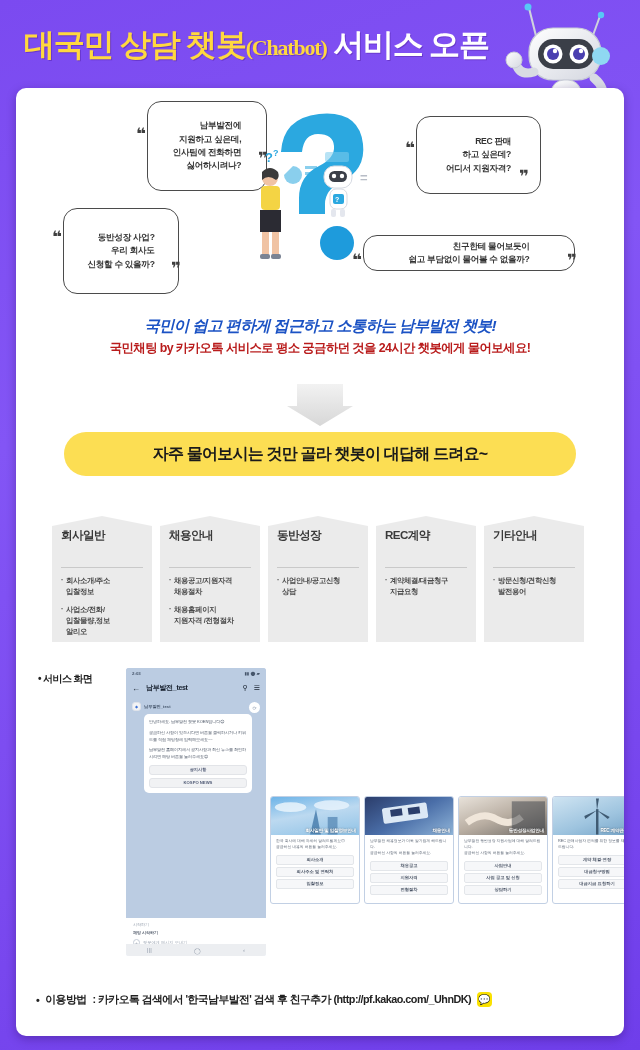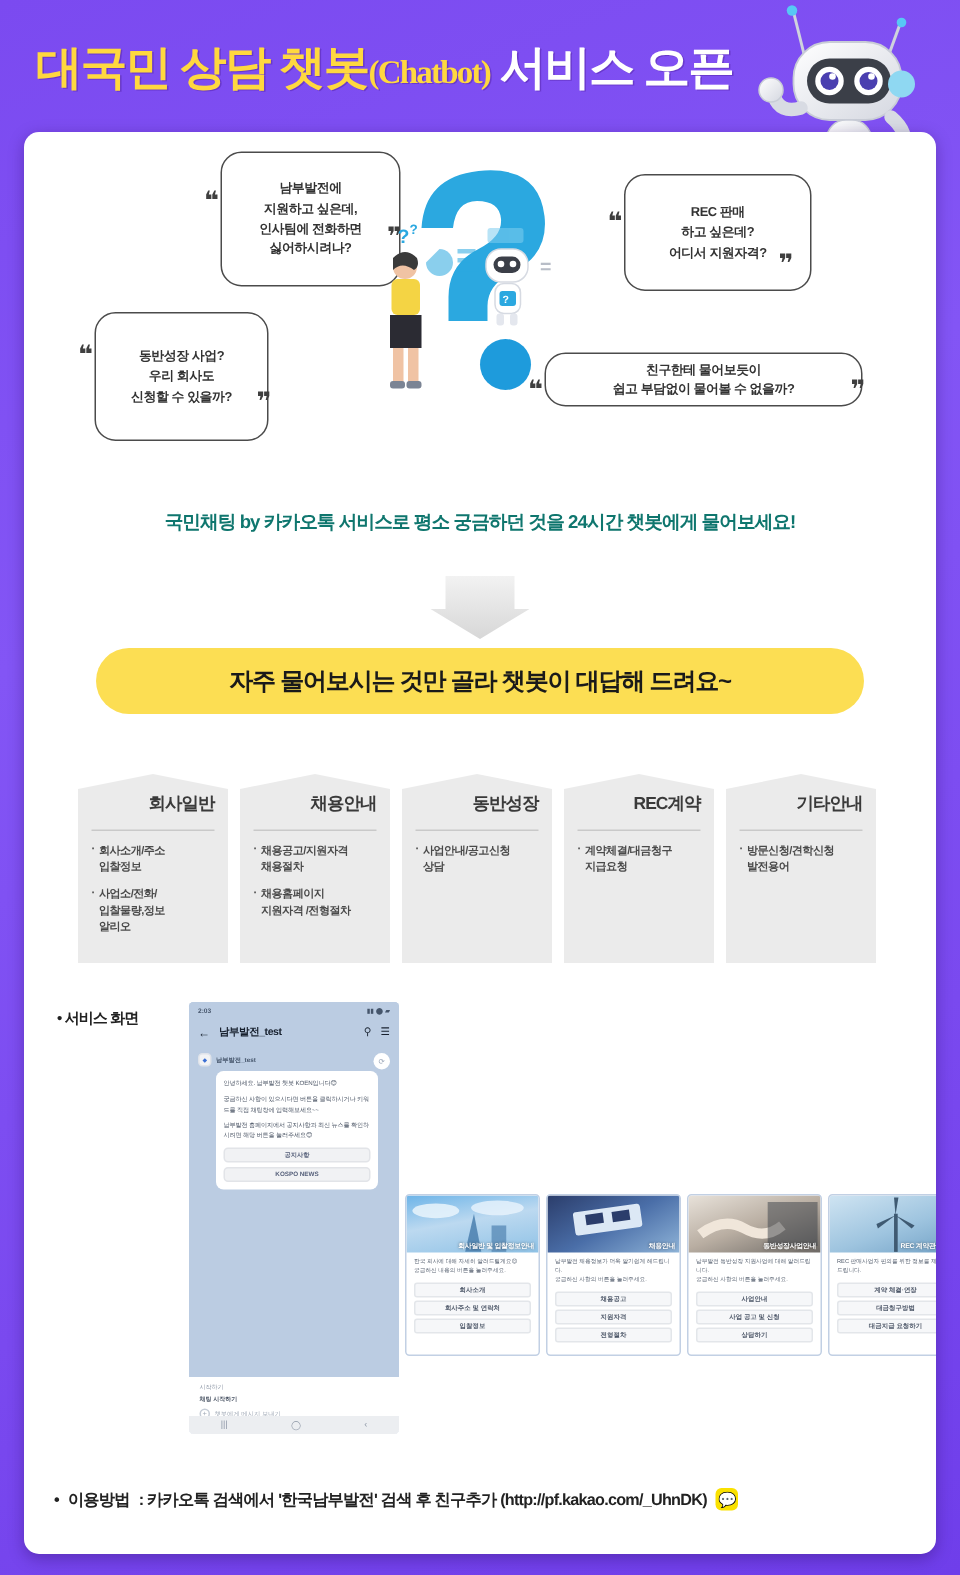--- a/index.html
+++ b/index.html
@@ -38,21 +38,21 @@
     background: #fff; border-radius: 10px;
     box-shadow: 0 3px 10px rgba(40,10,90,.35);
     overflow: hidden;
   }
 
   
   .bubble {
     position: absolute;
     border: 1.6px solid #4b4b4b; border-radius: 14px;
     color: #333; font-size: 8.6px; line-height: 1.55;
-    font-weight: 700; text-align: center;
+    font-weight: 700; text-align: right;
     display: flex; align-items: center; justify-content: center;
     letter-spacing: -.3px;
   }
   .q-open, .q-close {
     position: absolute; color: #3f3f3f;
     font-size: 17px; font-weight: 900; line-height: 1;
     letter-spacing: -1px;
     font-family: "DejaVu Sans", sans-serif;
   }
   .bub1 { left: 131px; top: 13px; width: 120px; height: 90px; }
@@ -65,21 +65,21 @@
 
   
   .headline {
     position: absolute; left: 0; top: 228px; width: 608px;
     text-align: center; color: #1b52c4;
     font-size: 15.5px; font-weight: 900; letter-spacing: -.7px;
     font-style: italic;
   }
   .subhead {
     position: absolute; left: 0; top: 252px; width: 608px;
-    text-align: center; color: #0f766e;
+    text-align: center; color: #b91c1c;
     font-size: 12.4px; font-weight: 600; letter-spacing: -.6px;
   }
   .arrow-down {
     position: absolute; left: 271px; top: 296px; width: 66px; height: 42px;
   }
 
   
   .yellow-banner {
     position: absolute; left: 48px; top: 344px;
     width: 512px; height: 44px;
@@ -94,23 +94,23 @@
     width: 540px; height: 126px;
     display: flex; gap: 8px;
   }
   .cat {
     position: relative; width: 100px; height: 126px;
     background: #EBEBEB;
     clip-path: polygon(0 10px, 50% 0, 100% 10px, 100% 100%, 0 100%);
     padding: 12px 9px 0 9px;
   }
   .cat-title {
-    text-align: right; color: #3a3a3a;
+    text-align: left; color: #3a3a3a;
     font-size: 11.6px; font-weight: 900; letter-spacing: -.6px;
-    padding-bottom: 10px; margin-bottom: 8px;
+    padding-bottom: 24px; margin-bottom: 8px;
     border-bottom: 1px solid #c9c9c9;
   }
   .cat-items { list-style: none; }
   .cat-items li {
     position: relative; color: #4a4a4a;
     font-size: 7.4px; font-weight: 700; line-height: 1.45;
     letter-spacing: -.35px; padding-left: 5px; margin-bottom: 8px;
   }
   .cat-items li::before {
     content: "·"; position: absolute; left: 0; top: -1px; font-weight: 900;
@@ -330,20 +330,21 @@
     <g opacity=".55">
       <path d="M48 66 a9 9 0 1 1 -9 9 z" fill="#2BA8E0"></path>
       <rect x="60" y="66" width="12" height="3" fill="#2BA8E0"></rect>
       <rect x="60" y="72" width="9" height="3" fill="#2BA8E0"></rect>
       <rect x="60" y="78" width="14" height="3" fill="#2BA8E0"></rect>
       <rect x="80" y="52" width="24" height="10" rx="2" fill="#7fcdee"></rect>
     </g>
     <text x="115" y="82" font-size="13" fill="#b8bdc7" font-weight="bold">=</text>
   </svg>
 
+  <div class="headline">국민이 쉽고 편하게 접근하고 소통하는 남부발전 챗봇!</div>
   <div class="subhead">국민채팅 by 카카오톡 서비스로 평소 궁금하던 것을 24시간 챗봇에게 물어보세요!</div>
 
   <svg class="arrow-down" viewBox="0 0 66 42">
     <defs>
         <linearGradient id="ag" x1="0" y1="0" x2="0" y2="1">
       <stop offset="0" stop-color="#f2f2f2"></stop>
           <stop offset="1" stop-color="#d7d7d7"></stop>
     </linearGradient>
       </defs>
     <path d="M10 0 h46 v22 h10 l-33 20 l-33 -20 h10 z" fill="url(#ag)"></path>

